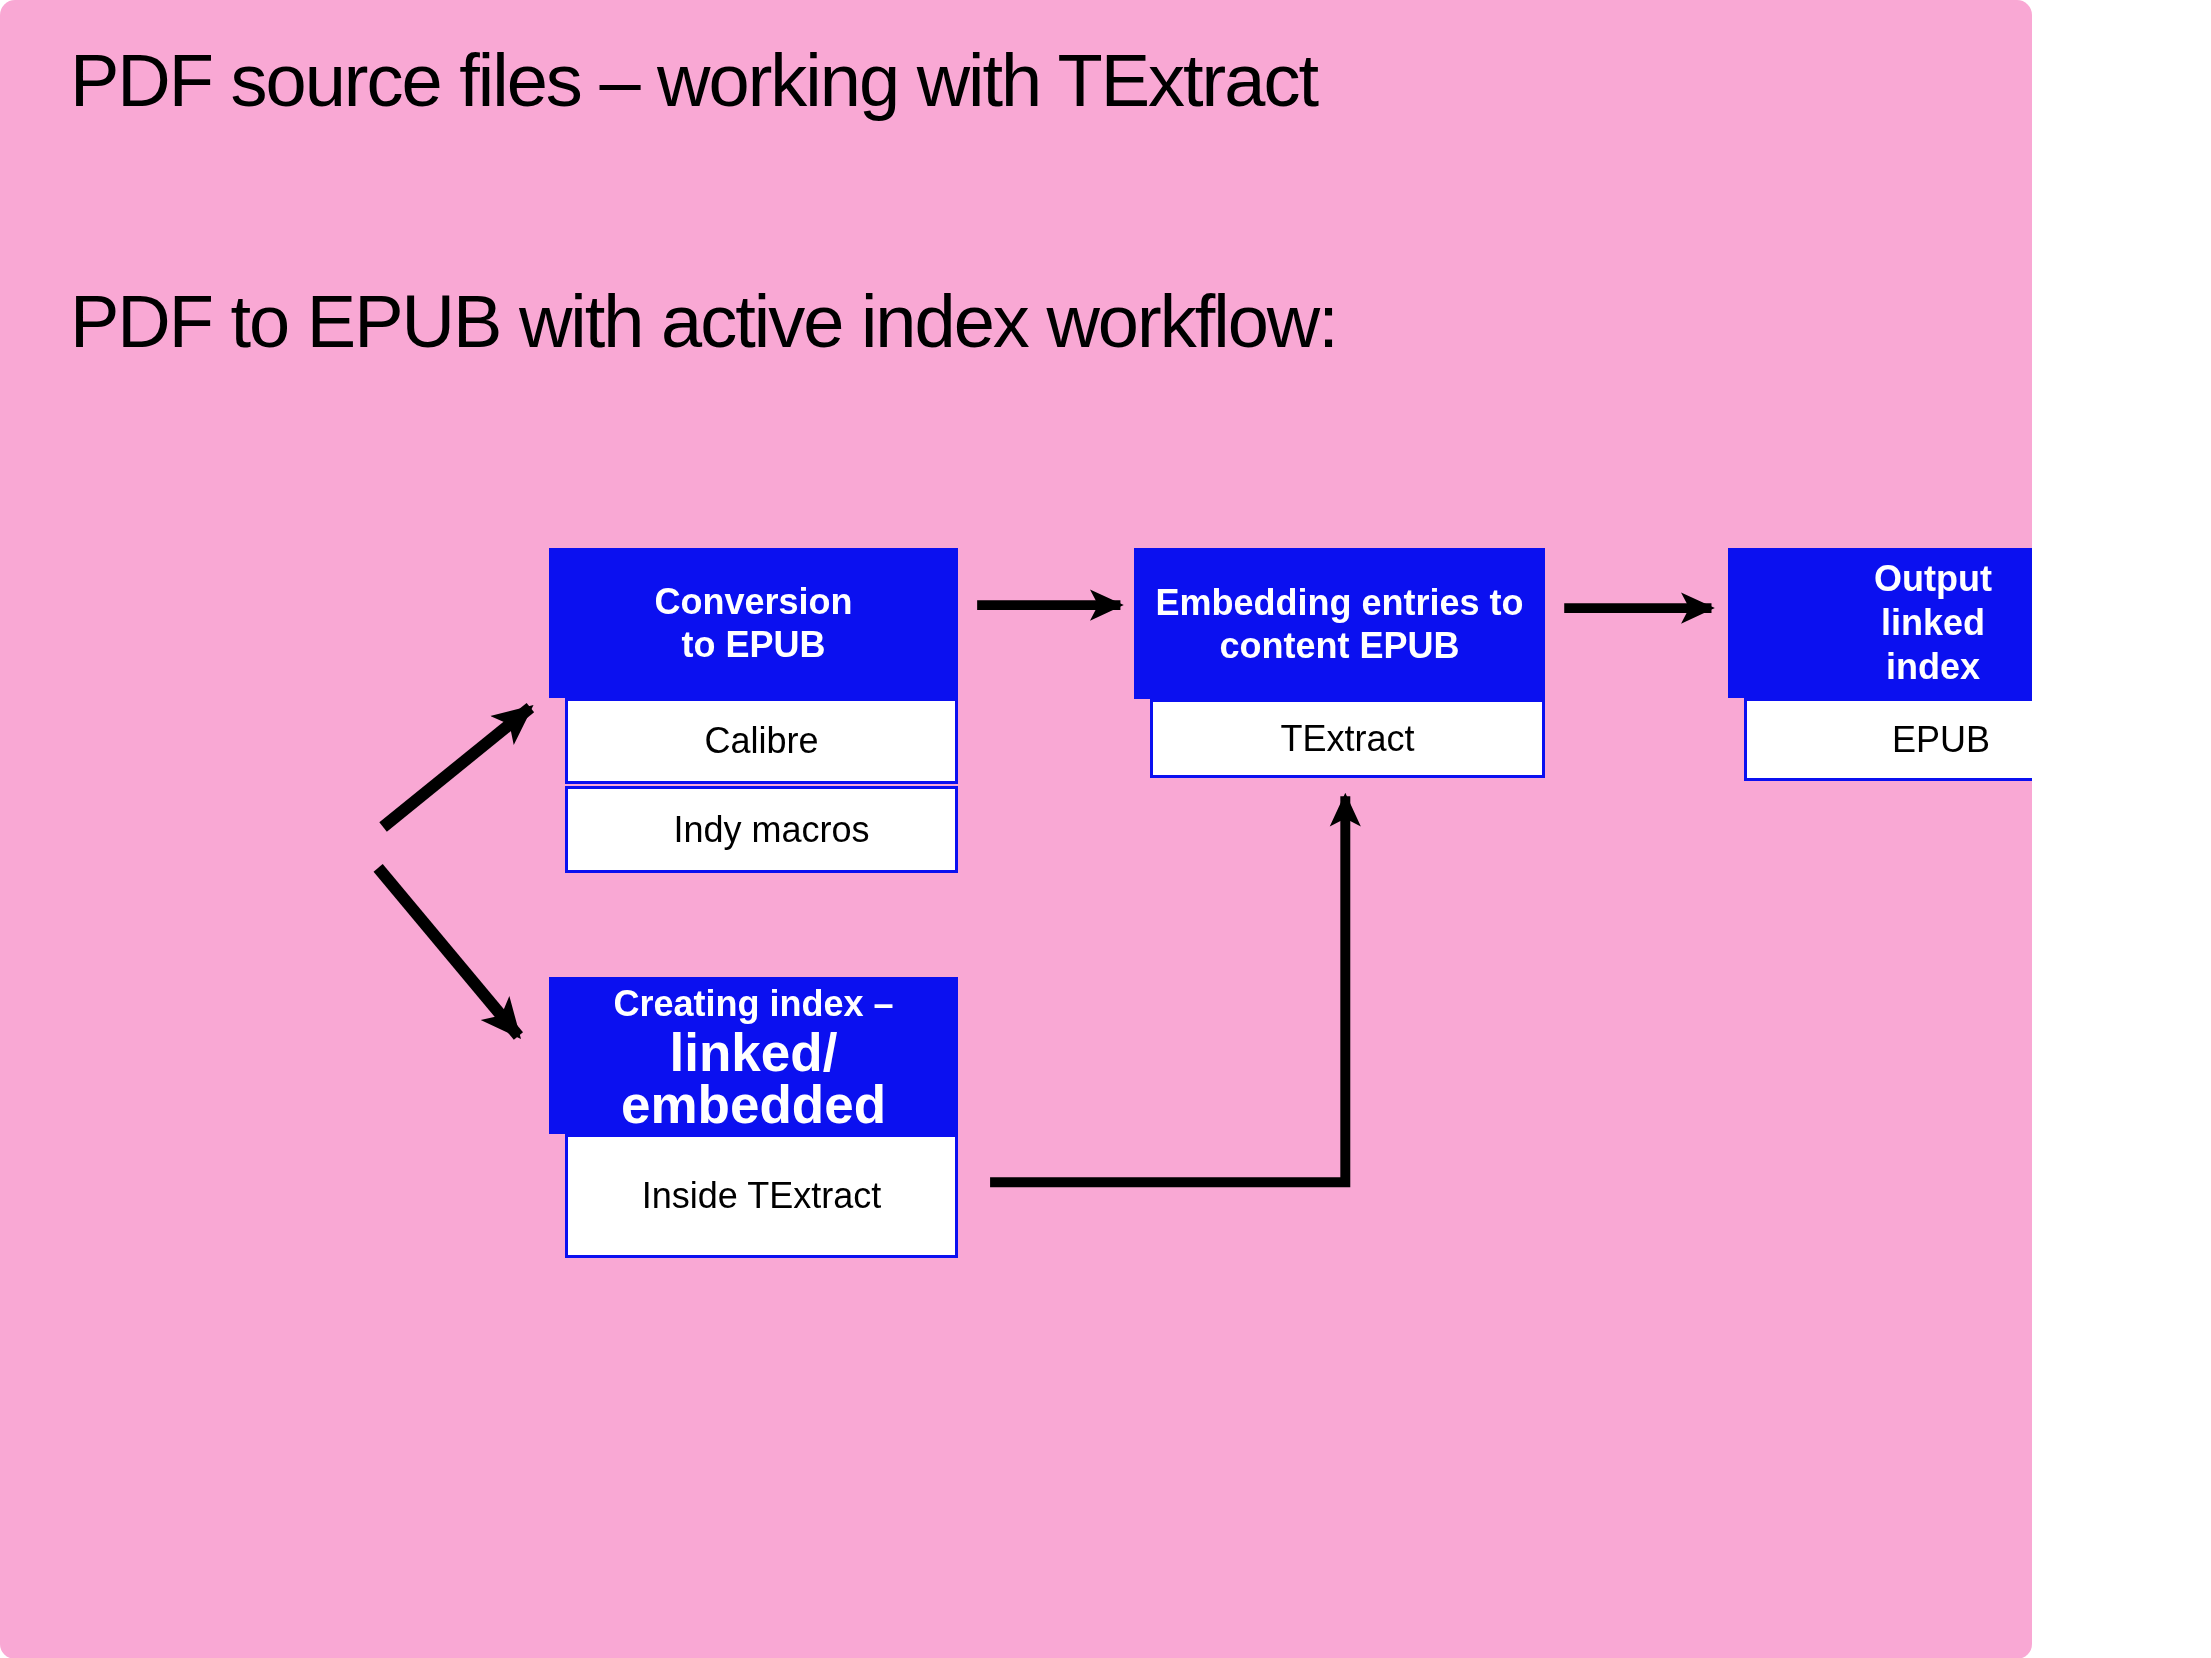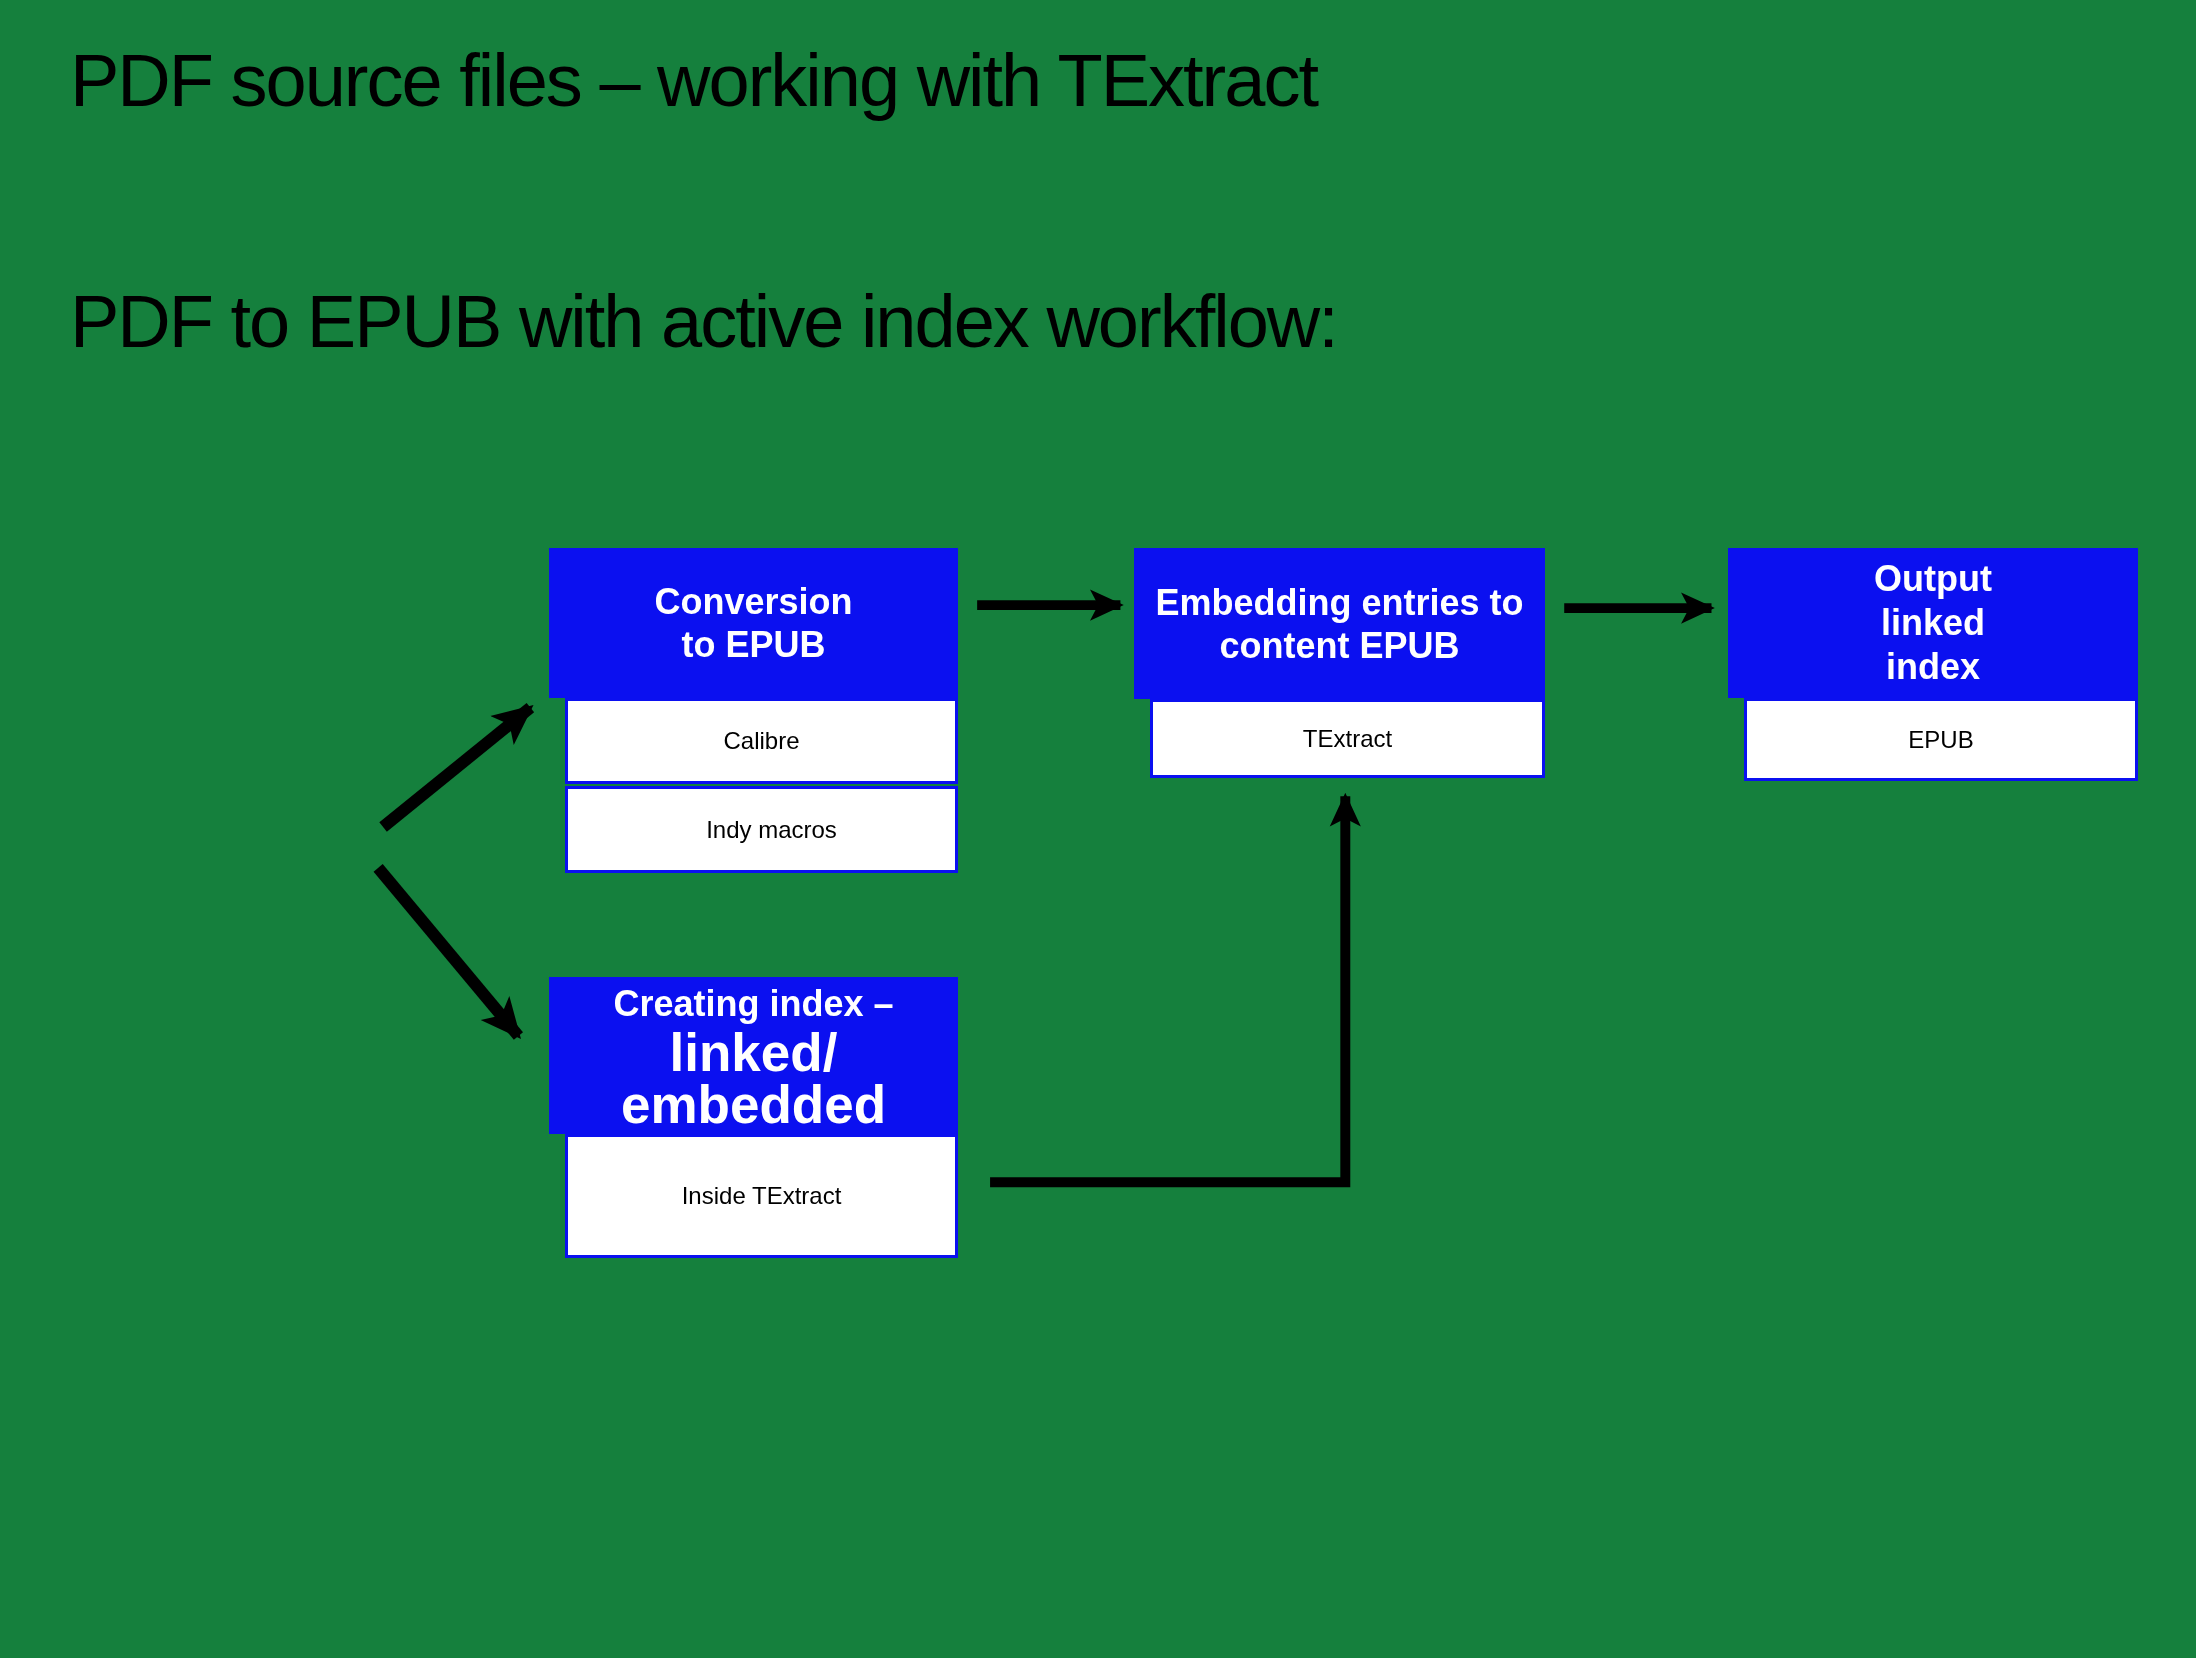--- a/index.html
+++ b/index.html
@@ -2,25 +2,26 @@
 <html><head>
 <meta charset="utf-8">
 <style>
   html, body {
     margin: 0;
     padding: 0;
     background: #ffffff;
   }
   .slide {
     position: relative;
-    width: 2196px;
+    width: 2032px;
     height: 1659px;
-    background: #15803d;
+    background: #f9a8d4;
     font-family: "Liberation Sans", sans-serif;
     overflow: hidden;
+    border-radius: 15px;
   }
   .heading {
     position: absolute;
     left: 70px;
     color: #000000;
     font-size: 74px;
     letter-spacing: -2px;
     font-weight: 400;
     white-space: nowrap;
     line-height: 1.1;
@@ -68,21 +69,21 @@
   }
   .proc-row {
     box-sizing: border-box;
     background: #ffffff;
     border: 3px solid #0b10f0;
     color: #000000;
     display: flex;
     align-items: center;
     justify-content: center;
     text-align: center;
-    font-size: 24px;
+    font-size: 36px;
     margin-left: 16px;
   }
   .proc-row + .proc-row { margin-top: 2px; }
 
   #conversion-box { left: 549px; top: 548px; width: 409px; }
   #conversion-box .proc-header { height: 150px; }
   #conversion-box .row-a { height: 86px; }
   #conversion-box .row-b { height: 87px; padding-left: 20px; }
 
   #creating-box { left: 549px; top: 977px; width: 409px; }

